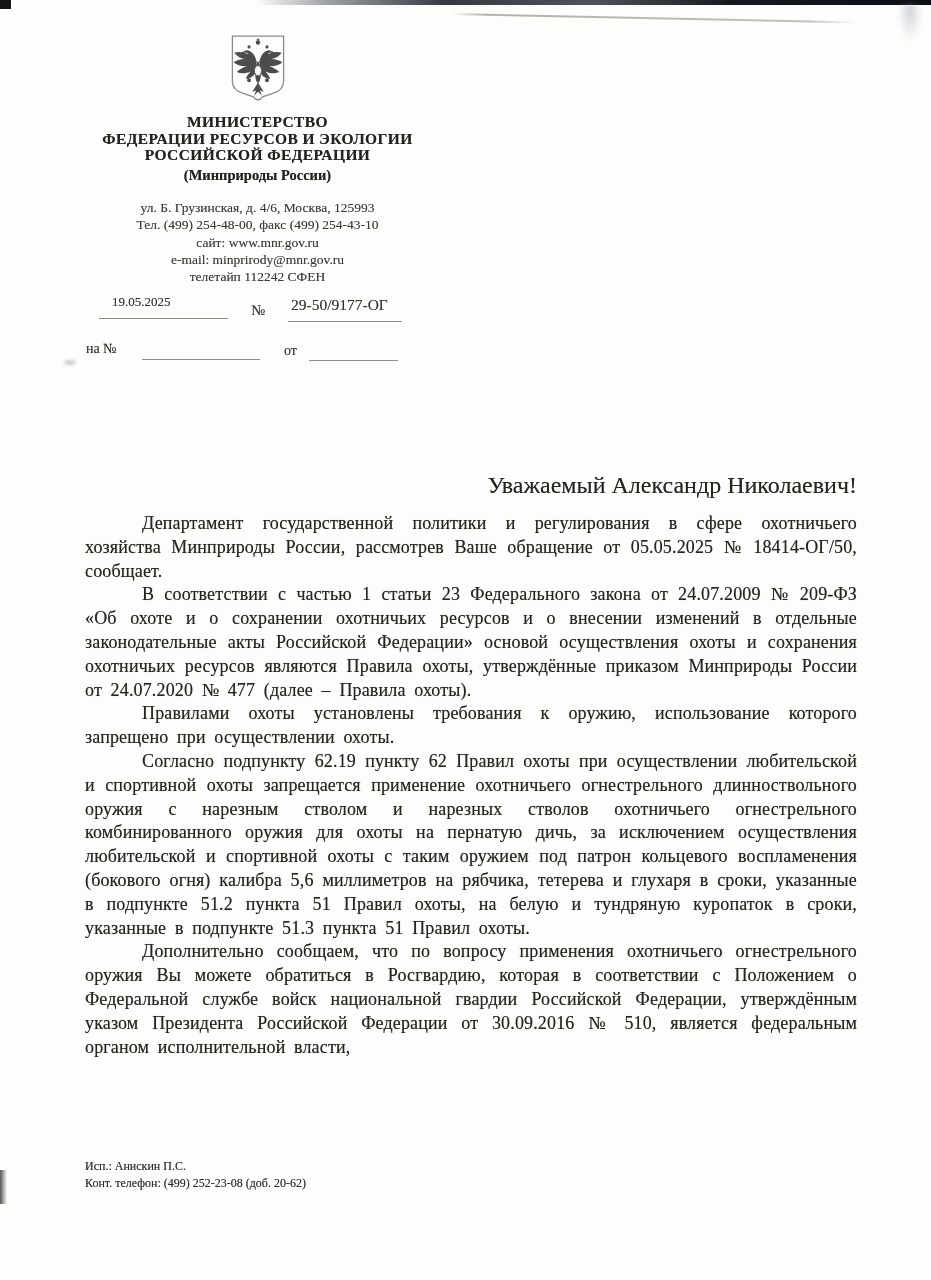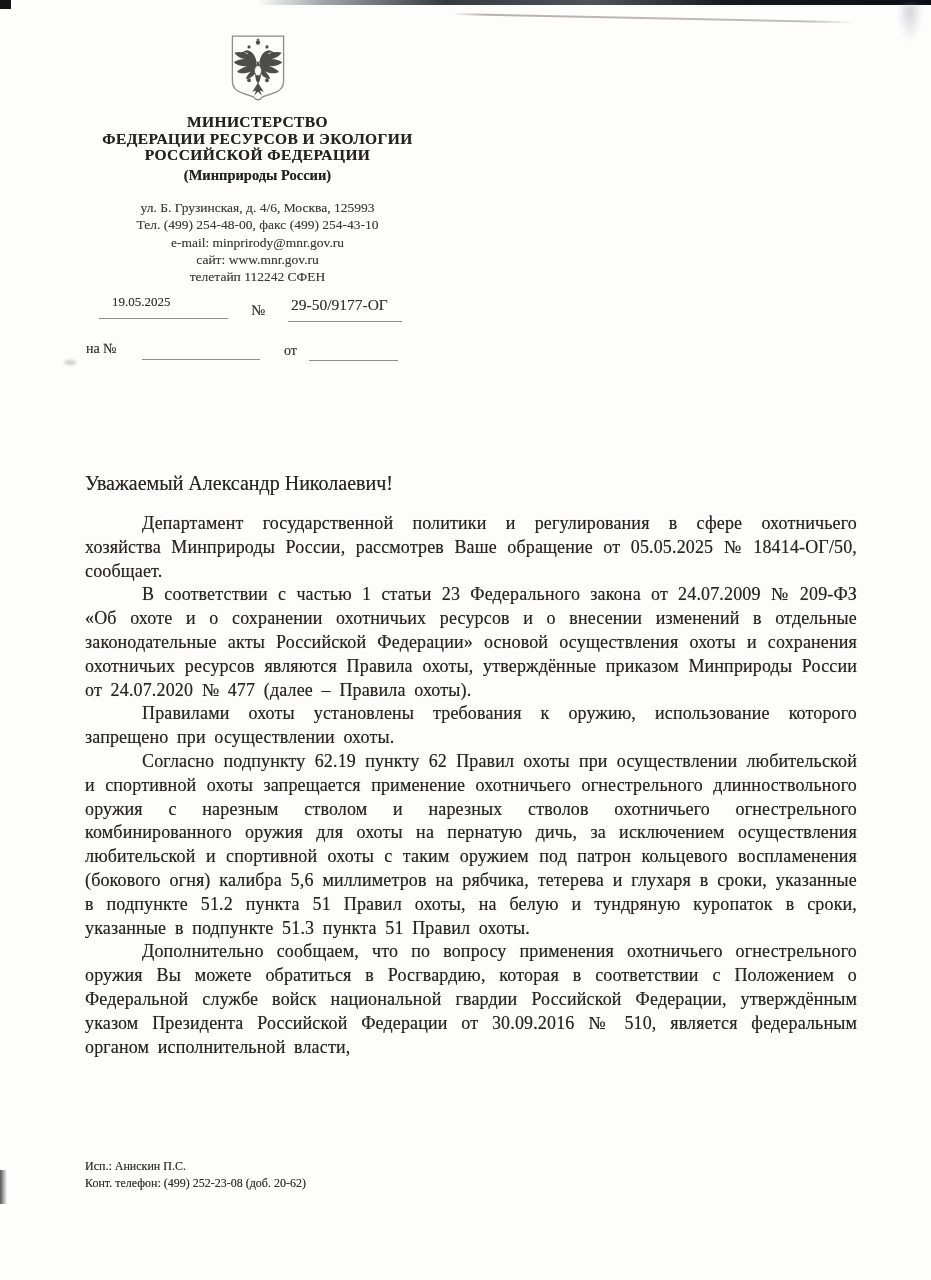--- a/index.html
+++ b/index.html
@@ -33,22 +33,22 @@
   .short-name{font-weight:bold;font-size:14.5px;margin-top:3px;color:#23221e;
     text-shadow:0 0 .6px rgba(40,40,40,.55);}
   .address{margin-top:15px;font-size:13.5px;line-height:17.4px;color:#3c3b36;
     text-shadow:0 0 .6px rgba(60,60,60,.45);}
   
   .ref{position:absolute;white-space:nowrap;color:#34332e;text-shadow:0 0 .5px rgba(50,50,50,.5);}
   .u{position:absolute;height:1px;background:#8f8d87;}
   
   .subject{position:absolute;left:99px;top:377px;font-weight:bold;font-size:18.5px;line-height:24.5px;
     color:#26251f;text-shadow:0 0 .6px rgba(40,40,40,.6);}
-  .salutation{position:absolute;left:85px;top:472px;width:772px;text-align:left;
-    font-size:20px;color:#26251f;text-shadow:0 0 .6px rgba(40,40,40,.55);}
+  .salutation{position:absolute;left:85px;top:472px;width:772px;text-align:right;
+    font-size:24px;color:#26251f;text-shadow:0 0 .6px rgba(40,40,40,.55);}
   .body-text{position:absolute;left:85px;top:512px;width:772px;
     font-size:18px;line-height:23.8px;text-align:justify;color:#26251f;
     word-spacing:4px;letter-spacing:.15px;text-shadow:0 0 .7px rgba(40,40,40,.55);}
   .body-text p{margin:0;text-indent:57px;}
   
   .exec-footer{position:absolute;left:85px;top:1158px;font-size:12px;line-height:16.5px;color:#2e2d29;
     text-shadow:0 0 .5px rgba(50,50,50,.5);}
 </style>
 </head>
 <body>
@@ -86,22 +86,22 @@
     </svg>
     <div class="ministry">
       <div>МИНИСТЕРСТВО</div>
       <div>ФЕДЕРАЦИИ РЕСУРСОВ И ЭКОЛОГИИ</div>
       <div>РОССИЙСКОЙ ФЕДЕРАЦИИ</div>
     </div>
     <div class="short-name">(Минприроды России)</div>
     <div class="address">
       <div>ул. Б. Грузинская, д. 4/6, Москва, 125993</div>
       <div>Тел. (499) 254-48-00, факс (499) 254-43-10</div>
+      <div>сайт:  www.mnr.gov.ru</div>
       <div>e-mail: minprirody@mnr.gov.ru</div>
-      <div>сайт:  www.mnr.gov.ru</div>
       <div>телетайп 112242 СФЕН</div>
     </div>
   </div>
 
   <div class="ref" style="left:112px;top:294px;font-size:13px;text-align:center;">19.05.2025</div>
   <div class="u" style="left:99px;top:318px;width:129px;"></div>
   <div class="ref" style="left:251px;top:302px;font-size:14.5px;">№</div>
   <div class="ref" style="left:291px;top:296px;font-size:15.5px;">29-50/9177-ОГ</div>
   <div class="u" style="left:288px;top:321px;width:114px;"></div>
   <div class="ref" style="left:86px;top:341px;font-size:14px;">на №</div>

